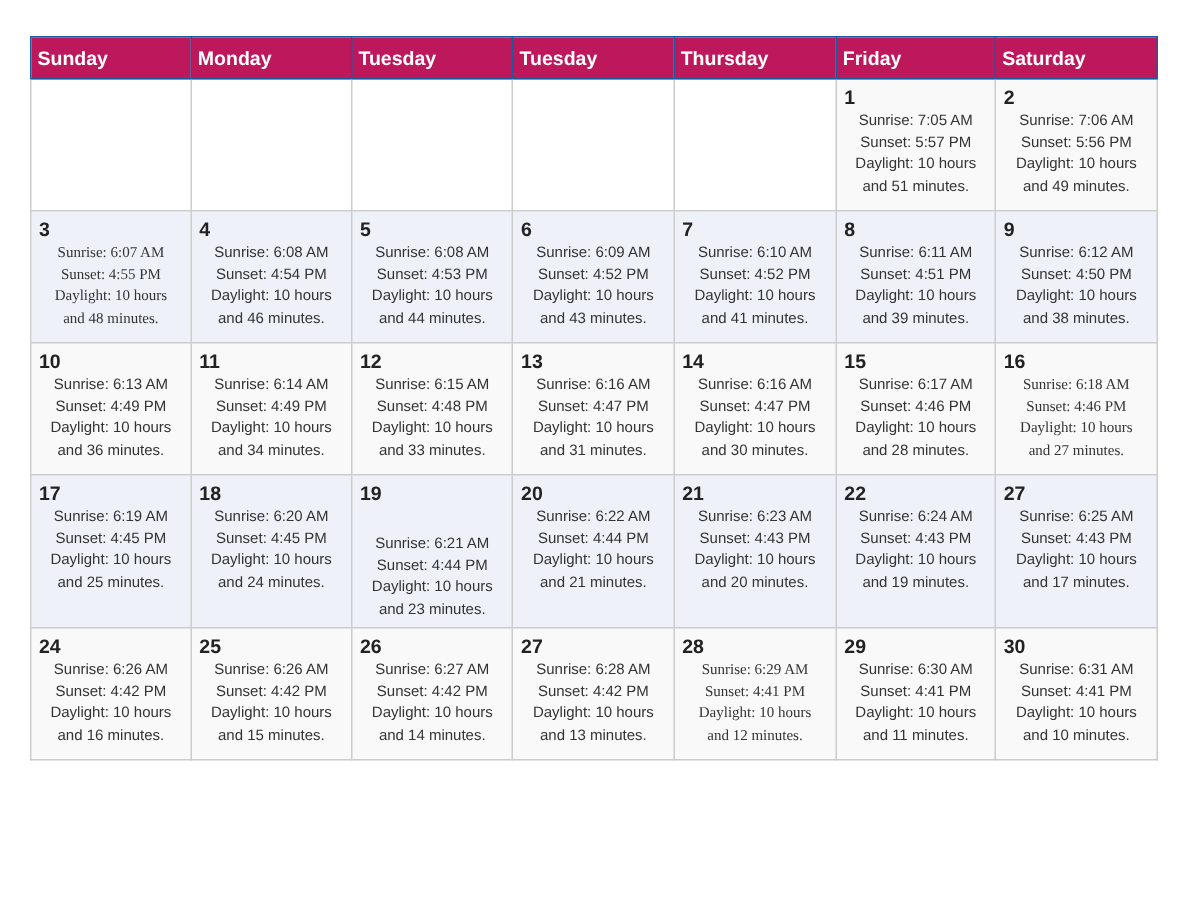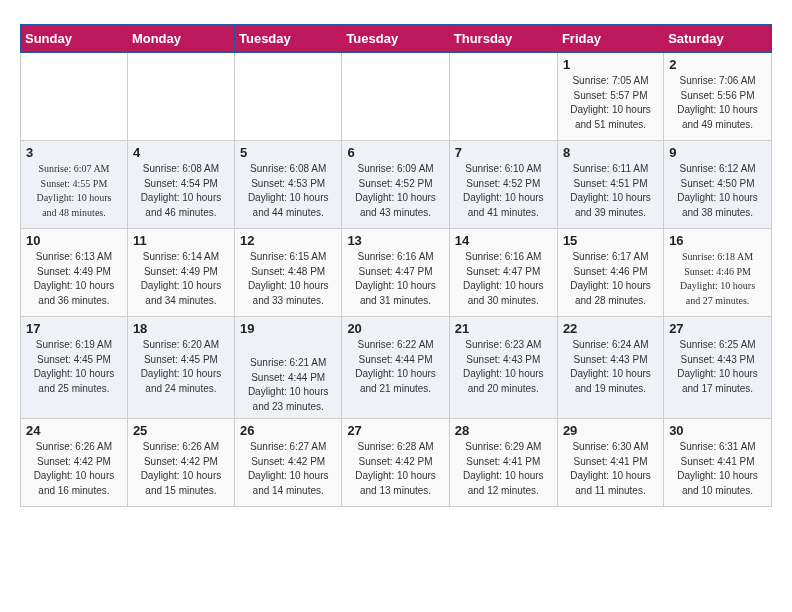--- a/index.html
+++ b/index.html
@@ -298,21 +298,21 @@
         </td>
         <td>
           <span class="day-number">27</span>
           <div class="day-info" style="white-space: pre-line;">Sunrise: 6:28 AM
 Sunset: 4:42 PM
 Daylight: 10 hours
 and 13 minutes.</div>
         </td>
         <td>
           <span class="day-number">28</span>
-          <div class="day-info" style="white-space: pre-line;">Sunrise: 6:29 AM
+          <div class="day-info" style="white-space: pre-line; font-family: Liberation Serif, serif;">Sunrise: 6:29 AM
 Sunset: 4:41 PM
 Daylight: 10 hours
 and 12 minutes.</div>
         </td>
         <td>
           <span class="day-number">29</span>
           <div class="day-info" style="white-space: pre-line;">Sunrise: 6:30 AM
 Sunset: 4:41 PM
 Daylight: 10 hours
 and 11 minutes.</div>

